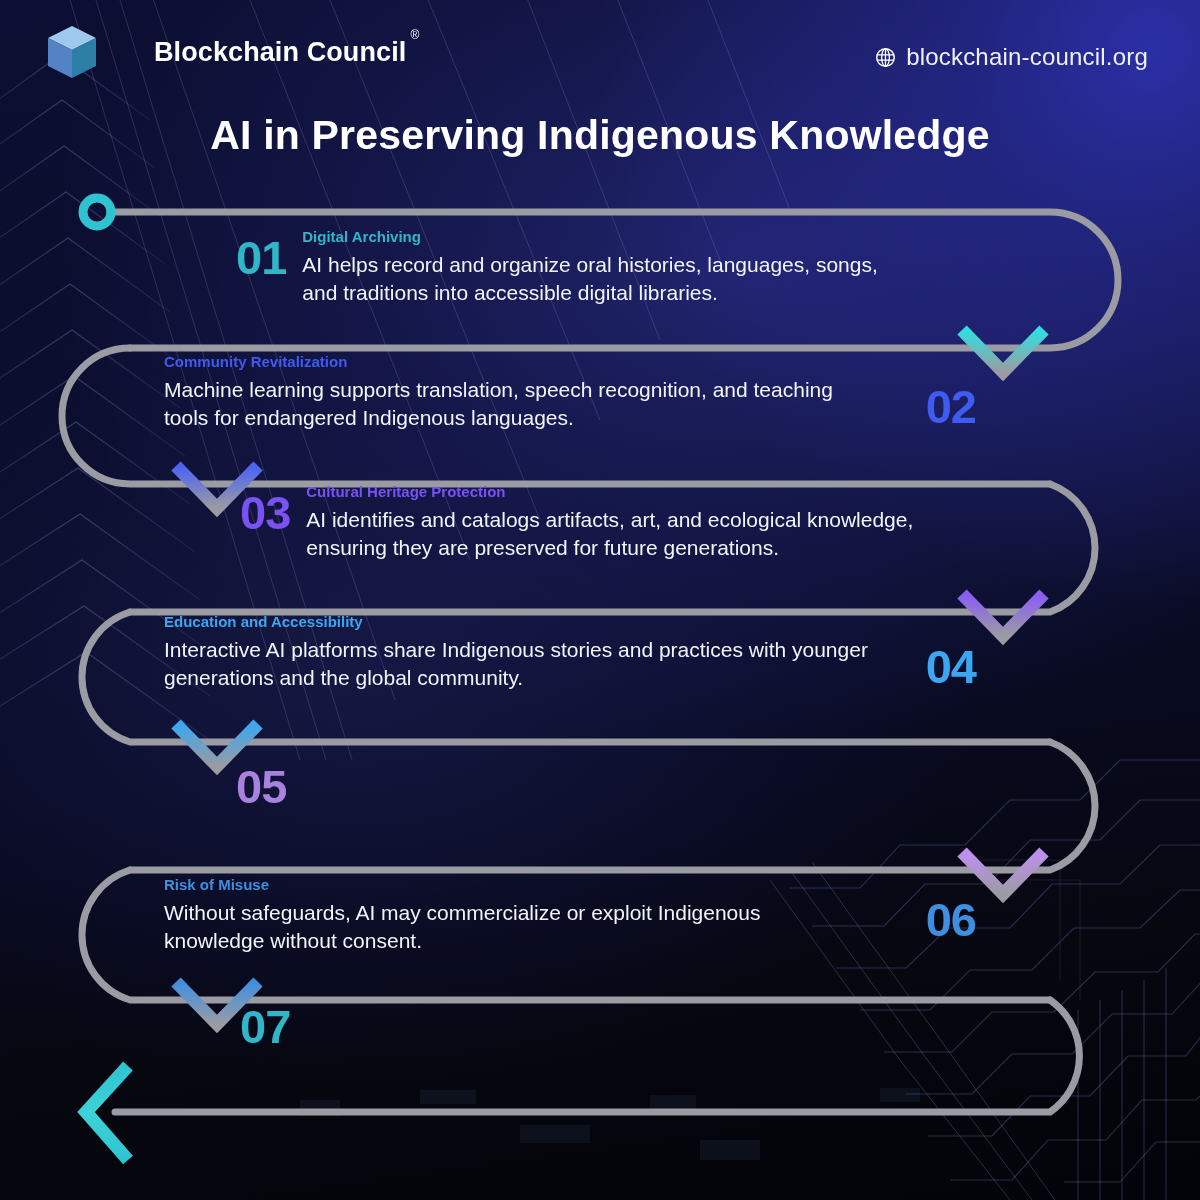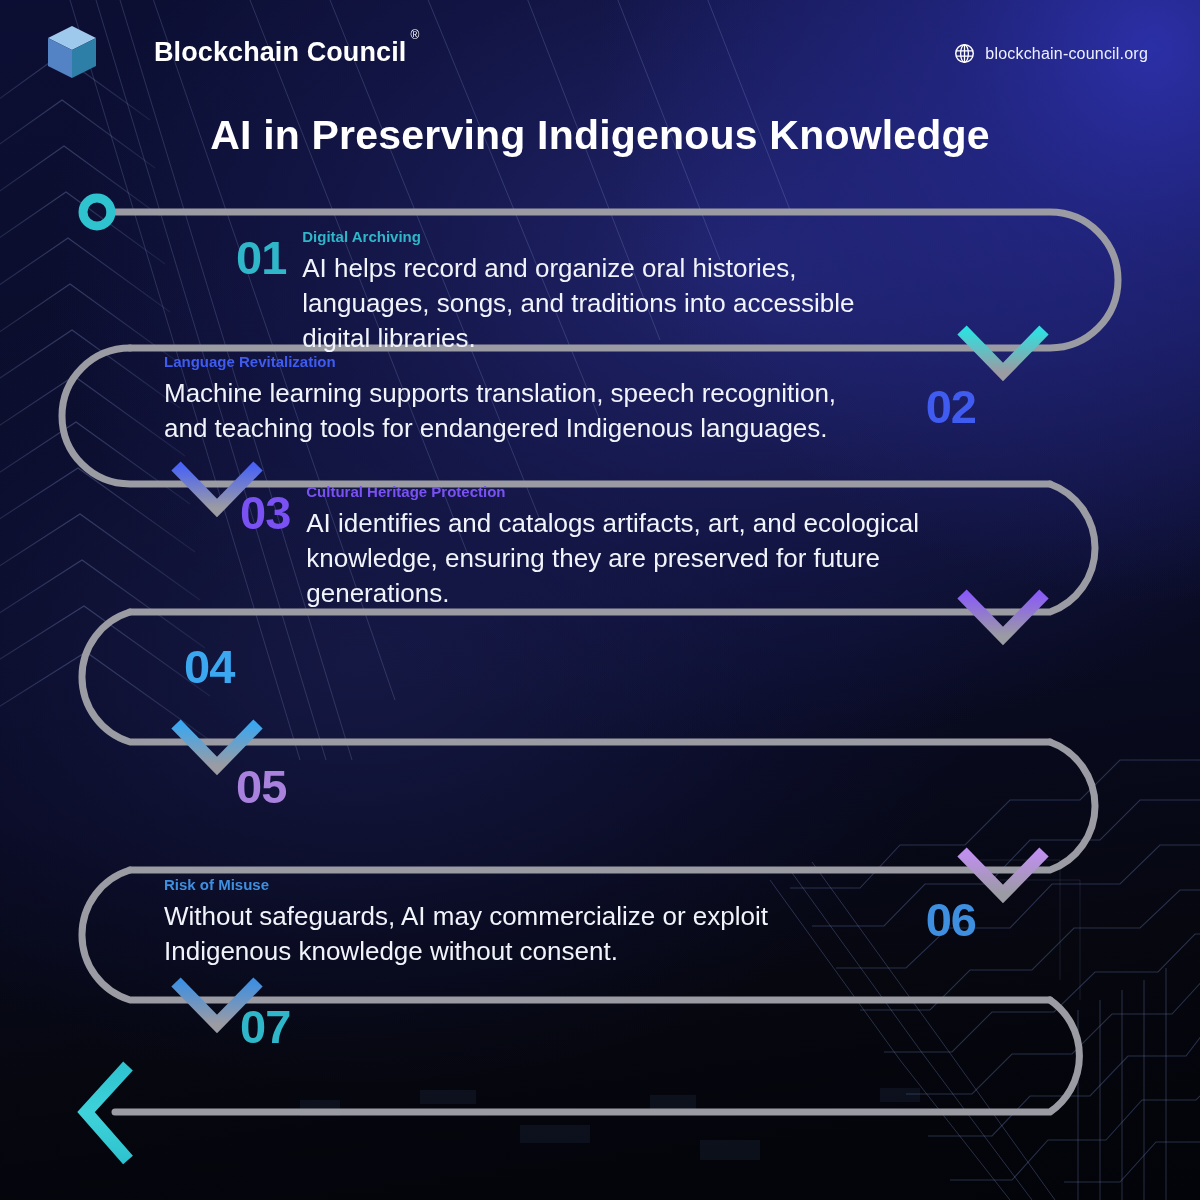--- a/index.html
+++ b/index.html
@@ -27,21 +27,21 @@
   .cube{width:52px;height:56px;display:block;}
   .brand-name{
     color:#ffffff;font-size:27px;font-weight:600;letter-spacing:.1px;
     position:relative;white-space:nowrap;margin-left:42px;
   }
   .brand-reg{
     position:absolute;top:-9px;right:-13px;font-size:12px;font-weight:500;color:#ffffff;
   }
   .site{
     position:absolute;right:52px;top:43px;display:flex;align-items:center;gap:10px;
-    color:#eef1ff;font-size:16px;font-weight:500;letter-spacing:.2px;white-space:nowrap;
+    color:#eef1ff;font-size:24px;font-weight:500;letter-spacing:.2px;white-space:nowrap;
   }
   .globe{width:21px;height:21px;display:block;flex:0 0 auto;}
 
   
   .title{
     position:absolute;left:0;top:112px;width:1200px;text-align:center;
     color:#ffffff;font-size:41px;font-weight:700;letter-spacing:.2px;z-index:6;
   }
 
   
@@ -51,21 +51,21 @@
   .row{position:absolute;z-index:5;display:flex;align-items:flex-start;}
   .row .num{
     font-size:47px;font-weight:600;line-height:1;letter-spacing:-1px;
     flex:0 0 auto;white-space:nowrap;
   }
   .row .body{display:block;}
   .row .rtitle{
     font-size:15px;font-weight:700;line-height:1.15;margin:0 0 6px 0;white-space:nowrap;
   }
   .row .rdesc{
-    font-size:26px;font-weight:400;line-height:1.34;color:#f2f4fb;margin:0;
+    font-size:21px;font-weight:400;line-height:1.34;color:#f2f4fb;margin:0;
   }
   
   .row.inner{align-items:flex-start;}
   .row.inner .num{margin-top:6px;margin-right:16px;}
   
   .row.outer{justify-content:space-between;}
   .row.outer .num{margin-top:30px;margin-left:20px;}
 </style>
 </head>
 <body>
@@ -242,35 +242,39 @@
   <div class="row inner" style="left:236px;top:228px;width:830px;">
     <span class="num" style="color:#2fb6c9;">01</span>
     <span class="body">
       <p class="rtitle" style="color:#2fb6c9;">Digital Archiving</p>
       <p class="rdesc" style="width:590px;">AI helps record and organize oral histories, languages, songs, and traditions into accessible digital libraries.</p>
     </span>
   </div>
 
   <div class="row outer" style="left:164px;top:353px;width:812px;">
     <span class="body">
-      <p class="rtitle" style="color:#3f5bf0;">Language Revitalization</p>
+      <p class="rtitle" style="color:#3f5bf0;">Community Revitalization</p>
       <p class="rdesc" style="width:690px;">Machine learning supports translation, speech recognition, and teaching tools for endangered Indigenous languages.</p>
     </span>
     <span class="num" style="color:#3f5bf0;">02</span>
   </div>
 
   <div class="row inner" style="left:240px;top:483px;width:830px;">
     <span class="num" style="color:#7a52f4;">03</span>
     <span class="body">
       <p class="rtitle" style="color:#7a52f4;">Cultural Heritage Protection</p>
       <p class="rdesc" style="width:672px;">AI identifies and catalogs artifacts, art, and ecological knowledge, ensuring they are preserved for future generations.</p>
     </span>
   </div>
 
   <div class="row outer" style="left:164px;top:613px;width:812px;">
+    <span class="body">
+      <p class="rtitle" style="color:#3aa7f0;">Education and Accessibility</p>
+      <p class="rdesc" style="width:730px;">Interactive AI platforms share Indigenous stories and practices with younger generations and the global community.</p>
+    </span>
     <span class="num" style="color:#3aa7f0;">04</span>
   </div>
 
   <div class="row inner" style="left:236px;top:757px;width:830px;justify-content:space-between;">
     <span class="num" style="color:#a882dd;">05</span>
   </div>
 
   <div class="row outer" style="left:164px;top:866px;width:812px;">
     <span class="body">
       <p class="rtitle" style="color:#3f8fe0;margin-top:10px;">Risk of Misuse</p>

